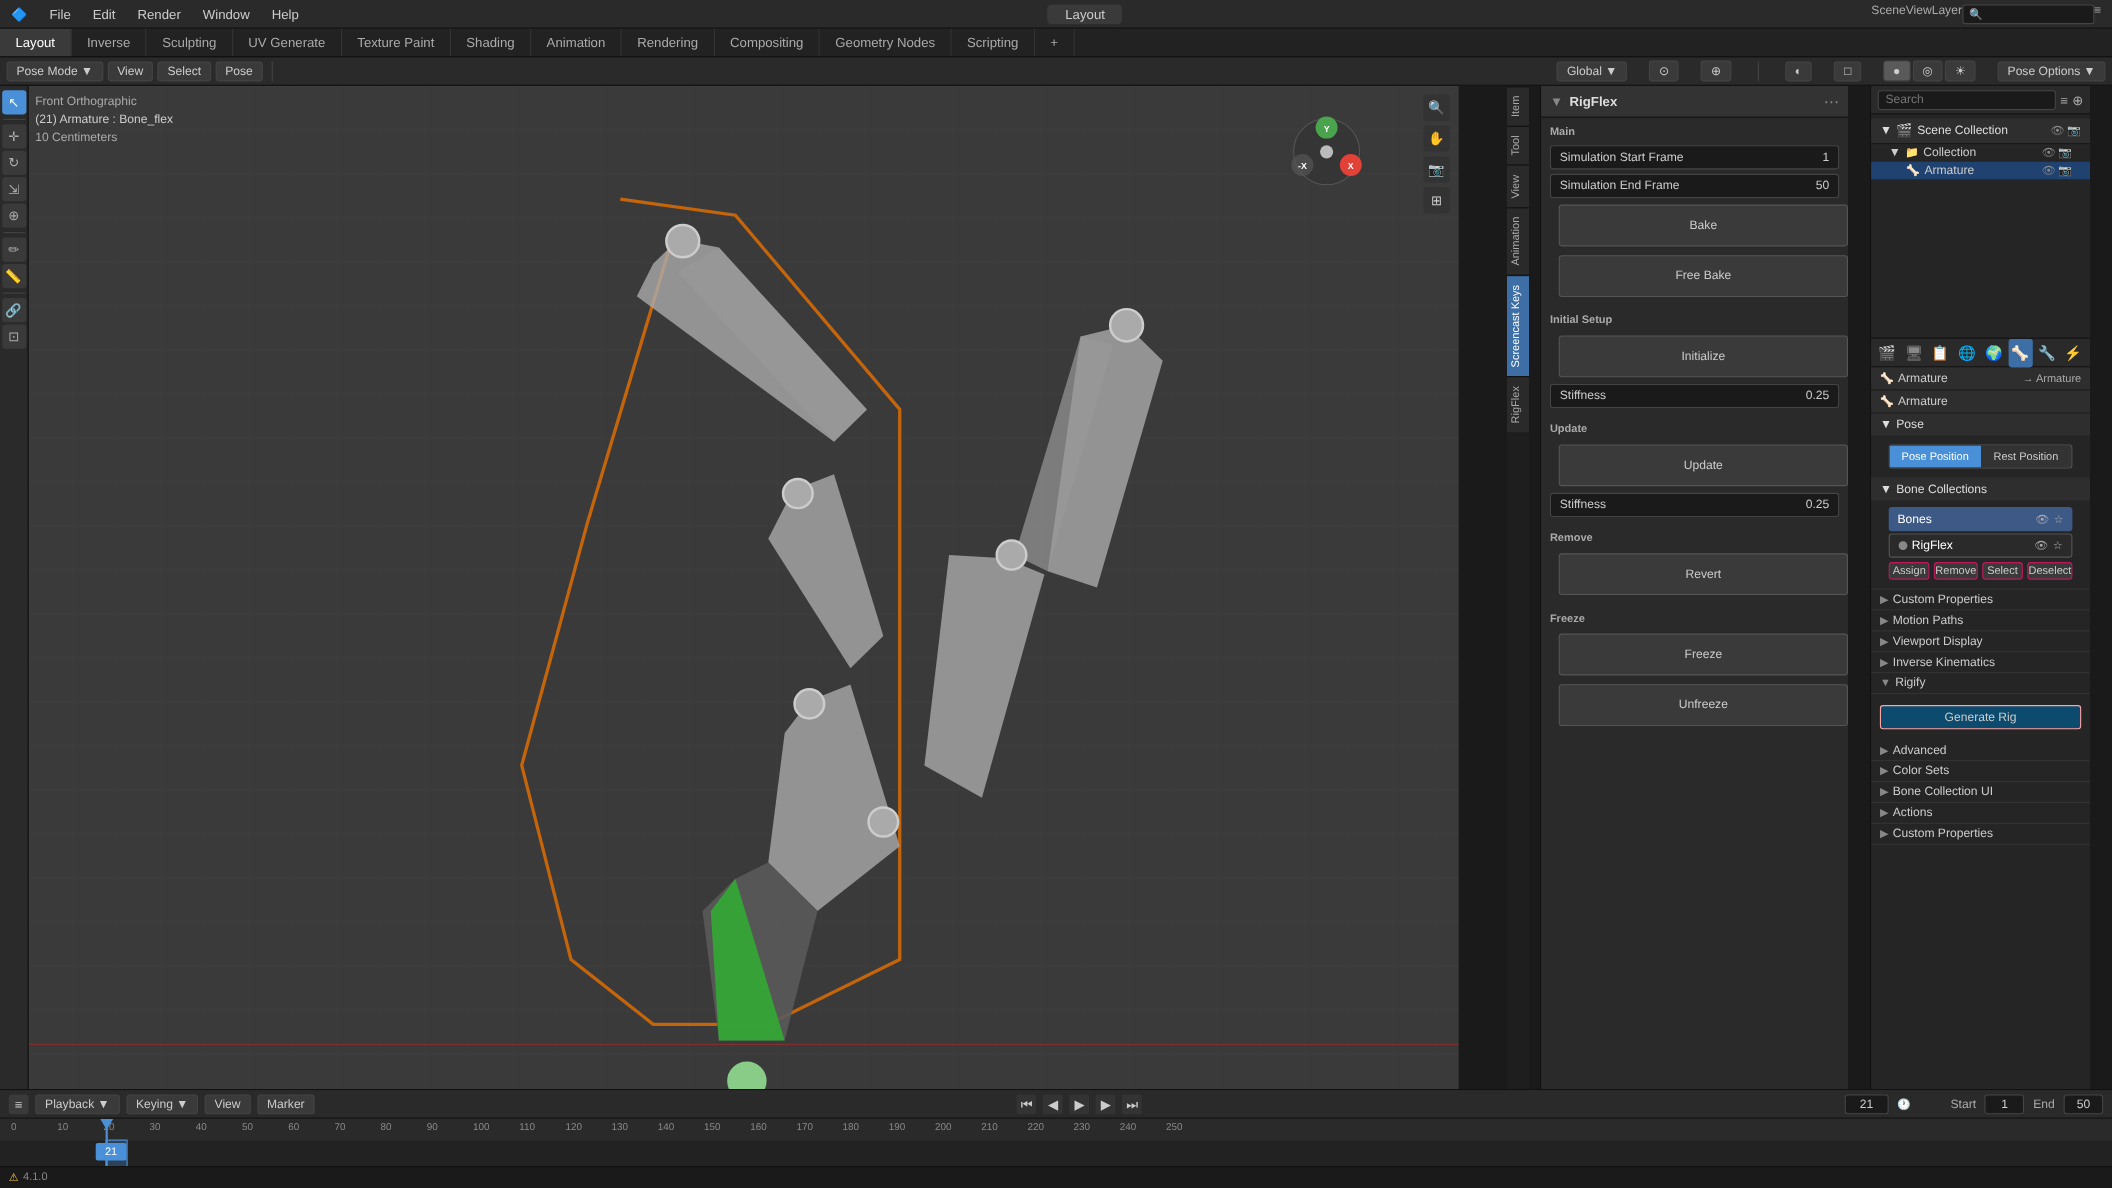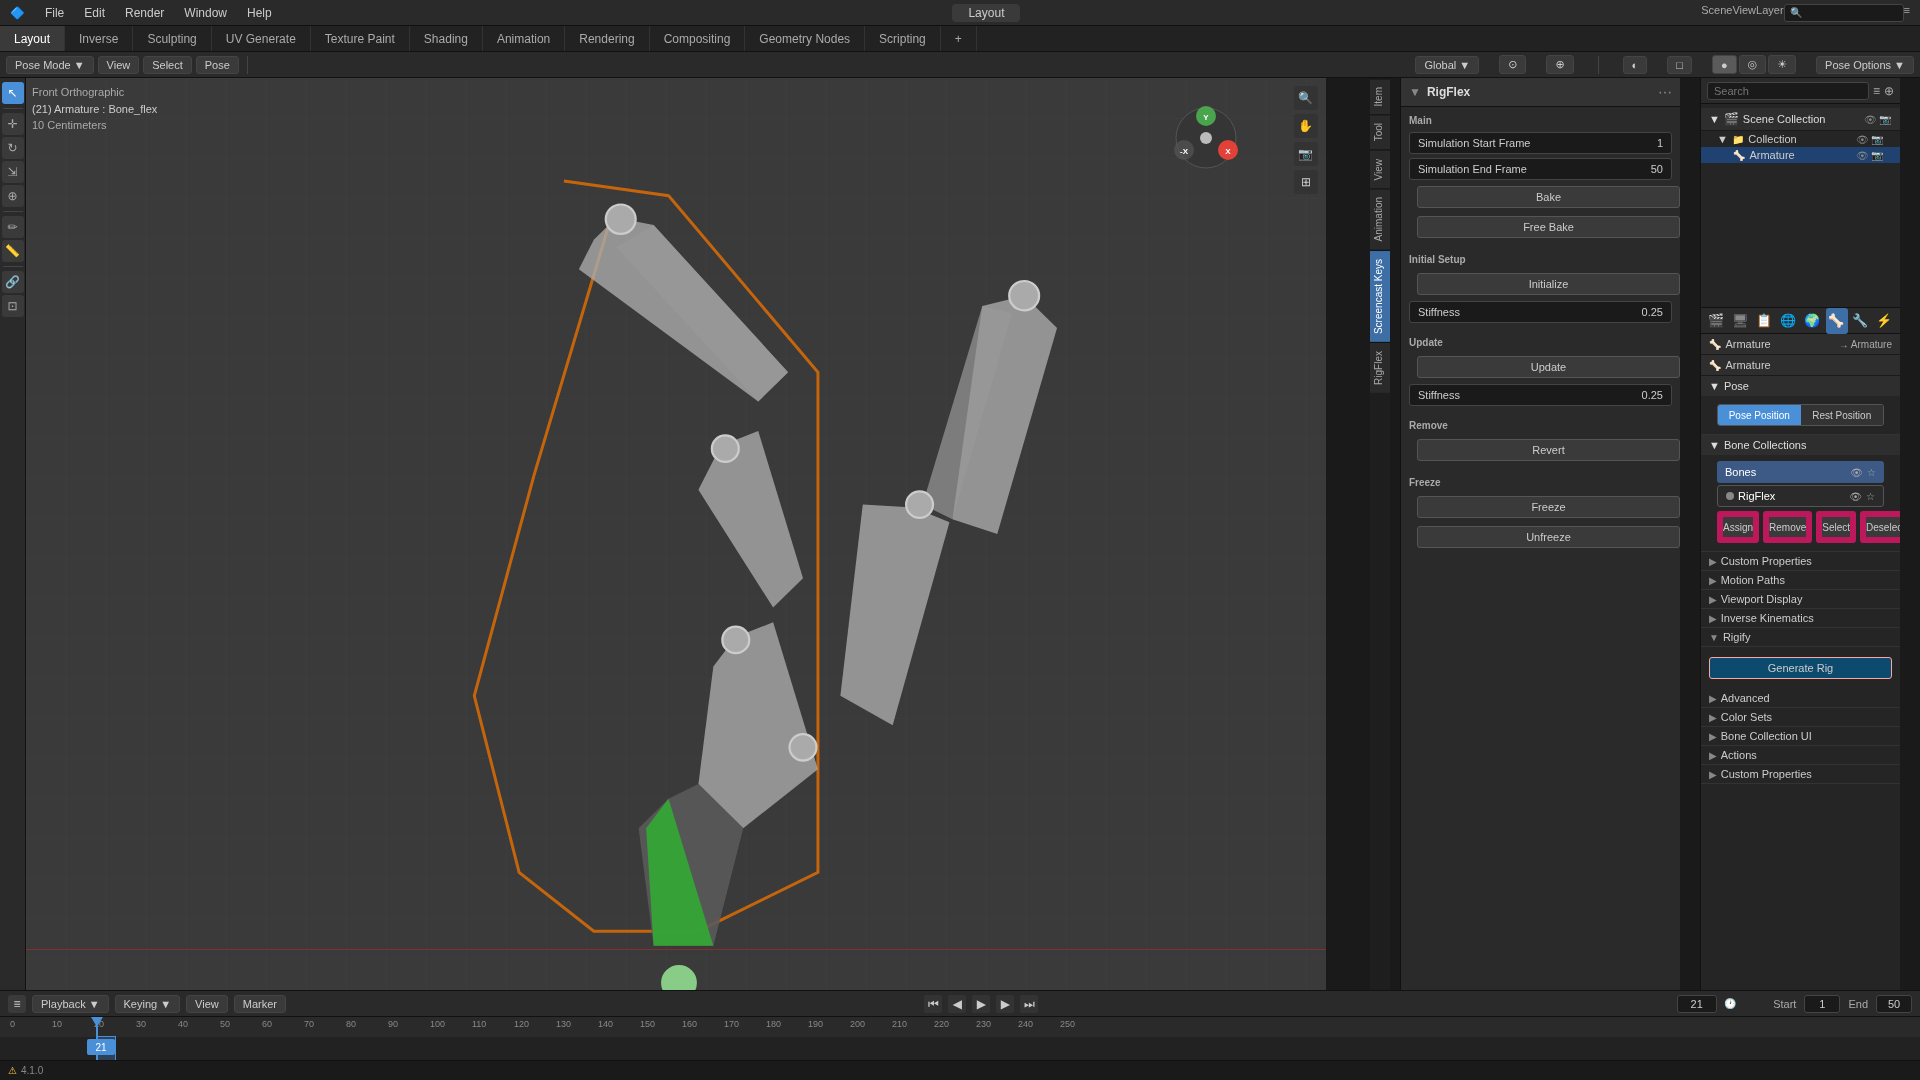--- a/index.html
+++ b/index.html
@@ -194,21 +194,21 @@
       height: 22px;
       flex: 1;
       padding: 0 8px;
       font-size: 11px;
       color: #ccc;
       justify-content: space-between;
     }
     .panel-btn {
       width: 100%;
       margin: 2px 8px;
-      height: 22px;
+      height: 38px;
       background: #3a3a3a;
       border: 1px solid #555;
       border-radius: 3px;
       color: #ccc;
       font-size: 11px;
       cursor: pointer;
       display: flex;
       align-items: center;
       justify-content: center;
     }
@@ -415,23 +415,23 @@
     }
     .bone-coll-label { flex: 1; font-size: 11px; color: #fff; }
 
     .assign-btns {
       display: flex;
       margin: 4px 8px;
       gap: 4px;
     }
     .assign-btn {
       flex: 1;
-      height: 32px;
+      height: 16px;
       background: #3a3a3a;
-      border: 6px solid #be185d;
+      border: 1px solid #be185d;
       border-radius: 3px;
       display: flex;
       align-items: center;
       justify-content: center;
       font-size: 10px;
       color: #ccc;
       cursor: pointer;
     }
 
     .collapse-section {

